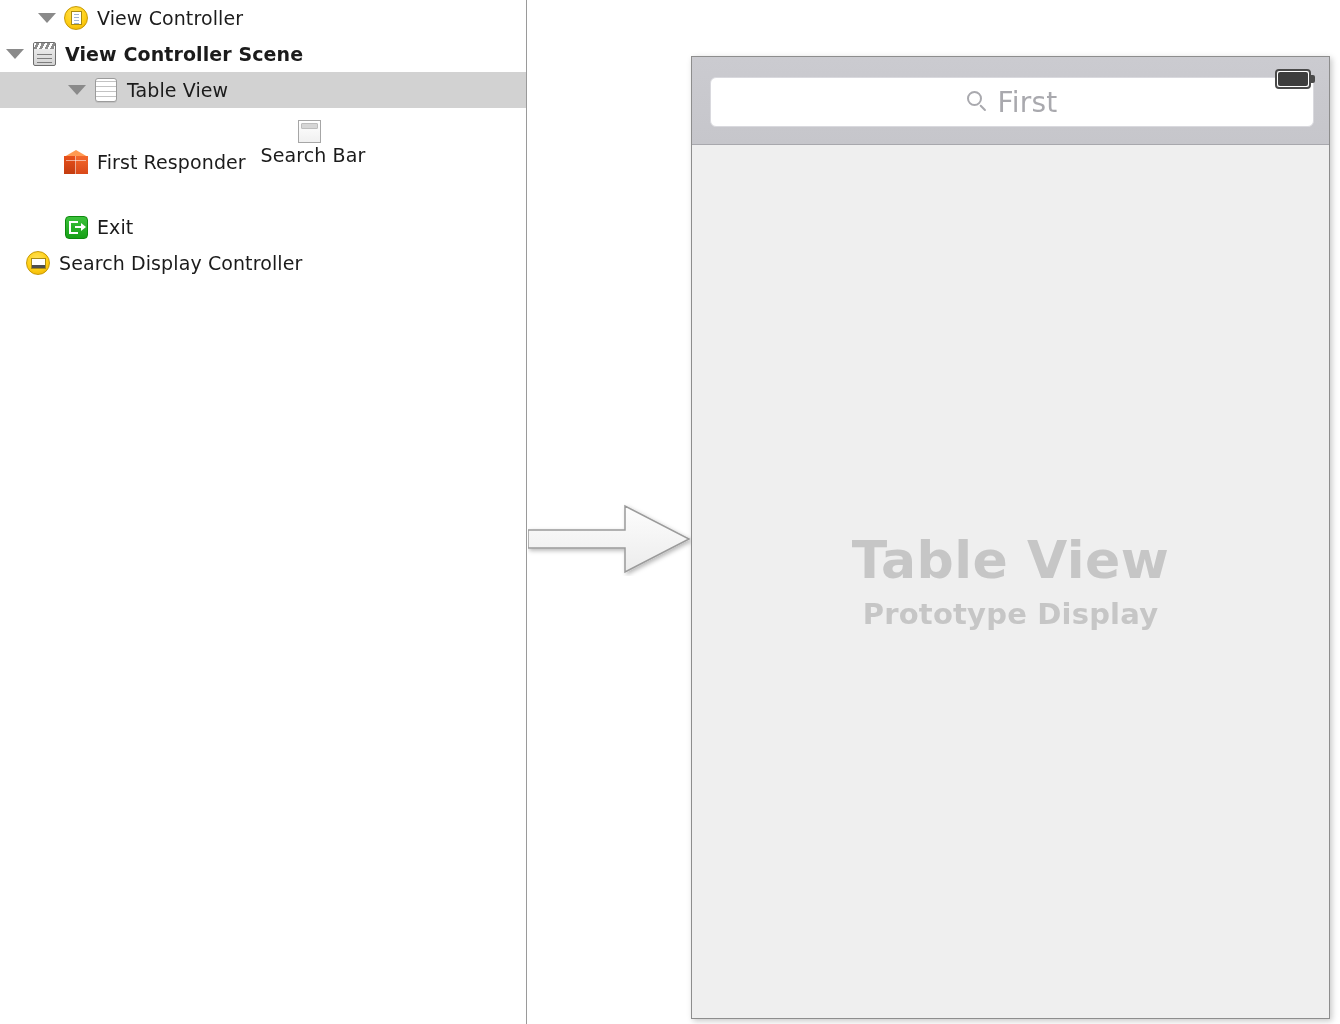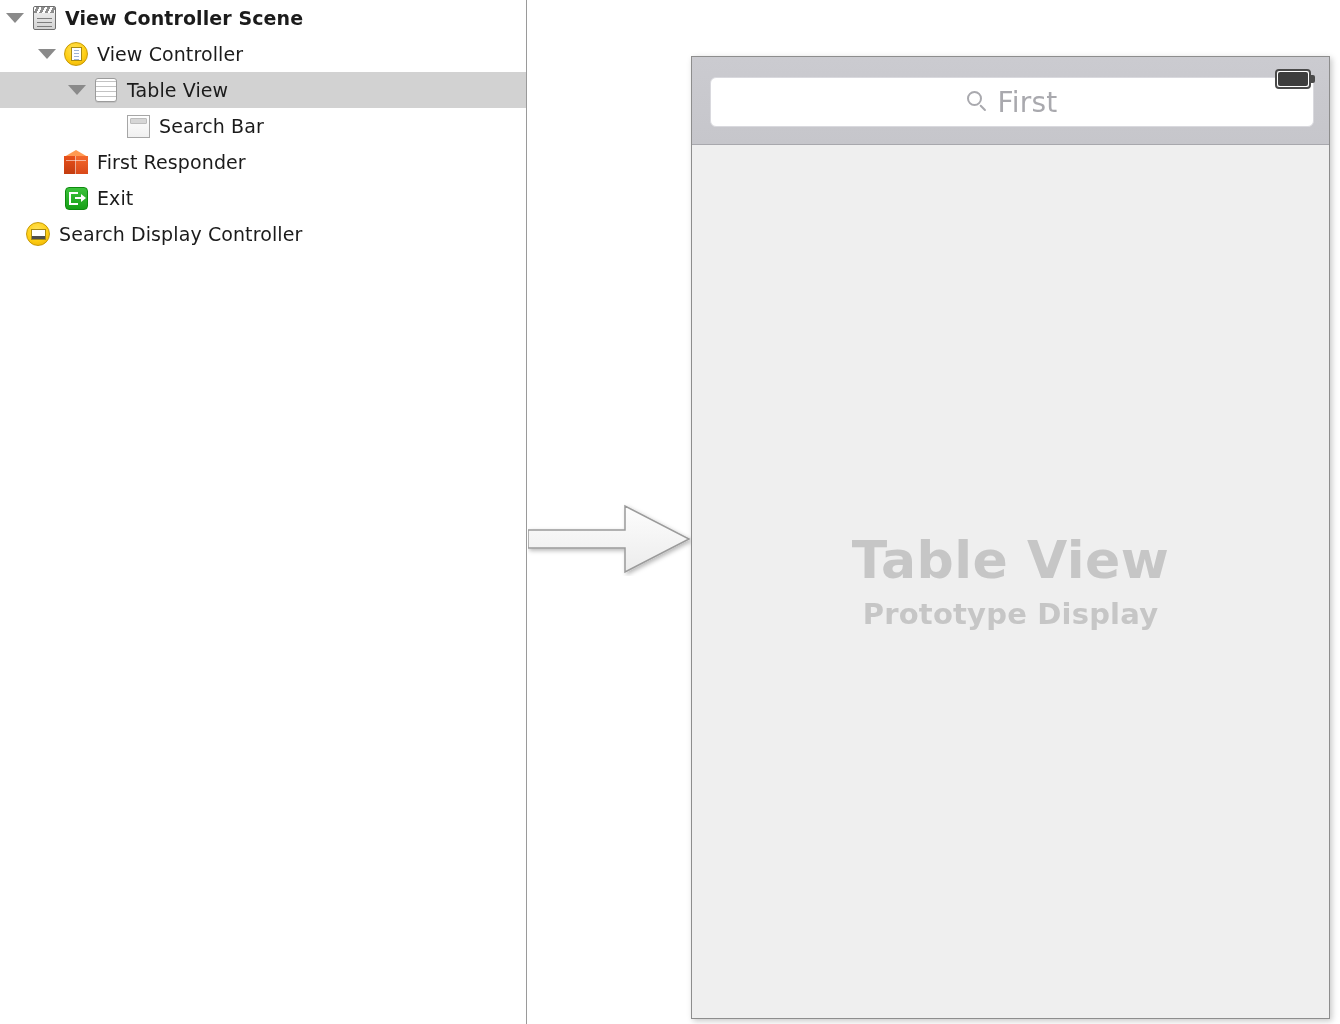--- a/index.html
+++ b/index.html
@@ -356,63 +356,63 @@
     font-size: 29px;
     font-weight: bold;
     color: #c6c6c6;
     letter-spacing: 0.2px;
   }
 </style>
 </head>
 <body>
 
 <div id="outline-panel">
-
-  <div class="outline-row" style="padding-left:6px;">
-    <span class="disclosure"></span>
-    <span class="icon-wrap">
-      <span class="ic-scene">
-        <span class="clap"></span>
-        <span class="body-line l1"></span>
-        <span class="body-line l2"></span>
-        <span class="body-line l3"></span>
-      </span>
-    </span>
-    <span class="row-label bold">View Controller Scene</span>
-  </div>
 
   <div class="outline-row" style="padding-left:38px;">
     <span class="disclosure"></span>
     <span class="icon-wrap">
       <span class="ic-circle">
           <span class="doc">
             <i></i>
             <i></i>
             <i></i>
             <i></i>
           </span>
         </span>
     </span>
     <span class="row-label">View Controller</span>
   </div>
 
+  <div class="outline-row" style="padding-left:6px;">
+    <span class="disclosure"></span>
+    <span class="icon-wrap">
+      <span class="ic-scene">
+        <span class="clap"></span>
+        <span class="body-line l1"></span>
+        <span class="body-line l2"></span>
+        <span class="body-line l3"></span>
+      </span>
+    </span>
+    <span class="row-label bold">View Controller Scene</span>
+  </div>
+
   <div class="outline-row selected" style="padding-left:68px;">
     <span class="disclosure"></span>
     <span class="icon-wrap">
       <span class="ic-table">
           <i></i>
           <i></i>
           <i></i>
           <i></i>
         </span>
     </span>
     <span class="row-label">Table View</span>
   </div>
 
-  <div class="outline-row" style="padding-left:100px;">
+  <div class="outline-row" style="padding-left:100px;flex-direction:column;">
     <span class="disclosure hidden"></span>
     <span class="icon-wrap">
       <span class="ic-searchbar">
           <span class="band"></span>
         </span>
     </span>
     <span class="row-label">Search Bar</span>
   </div>
 
   <div class="outline-row" style="padding-left:38px;text-align:right;">
@@ -422,21 +422,21 @@
         <span class="top"></span>
           <span class="lf"></span>
           <span class="rt"></span>
         <span class="seam v"></span>
           <span class="seam h"></span>
       </span>
     </span>
     <span class="row-label">First Responder</span>
   </div>
 
-  <div class="outline-row" style="padding-left:38px;">
+  <div class="outline-row" style="padding-left:38px;margin-top:29px;">
     <span class="disclosure hidden"></span>
     <span class="icon-wrap">
       <span class="ic-exit">
         <span class="box"></span>
           <span class="arrow-stem"></span>
           <span class="arrow-head"></span>
       </span>
     </span>
     <span class="row-label">Exit</span>
   </div>

